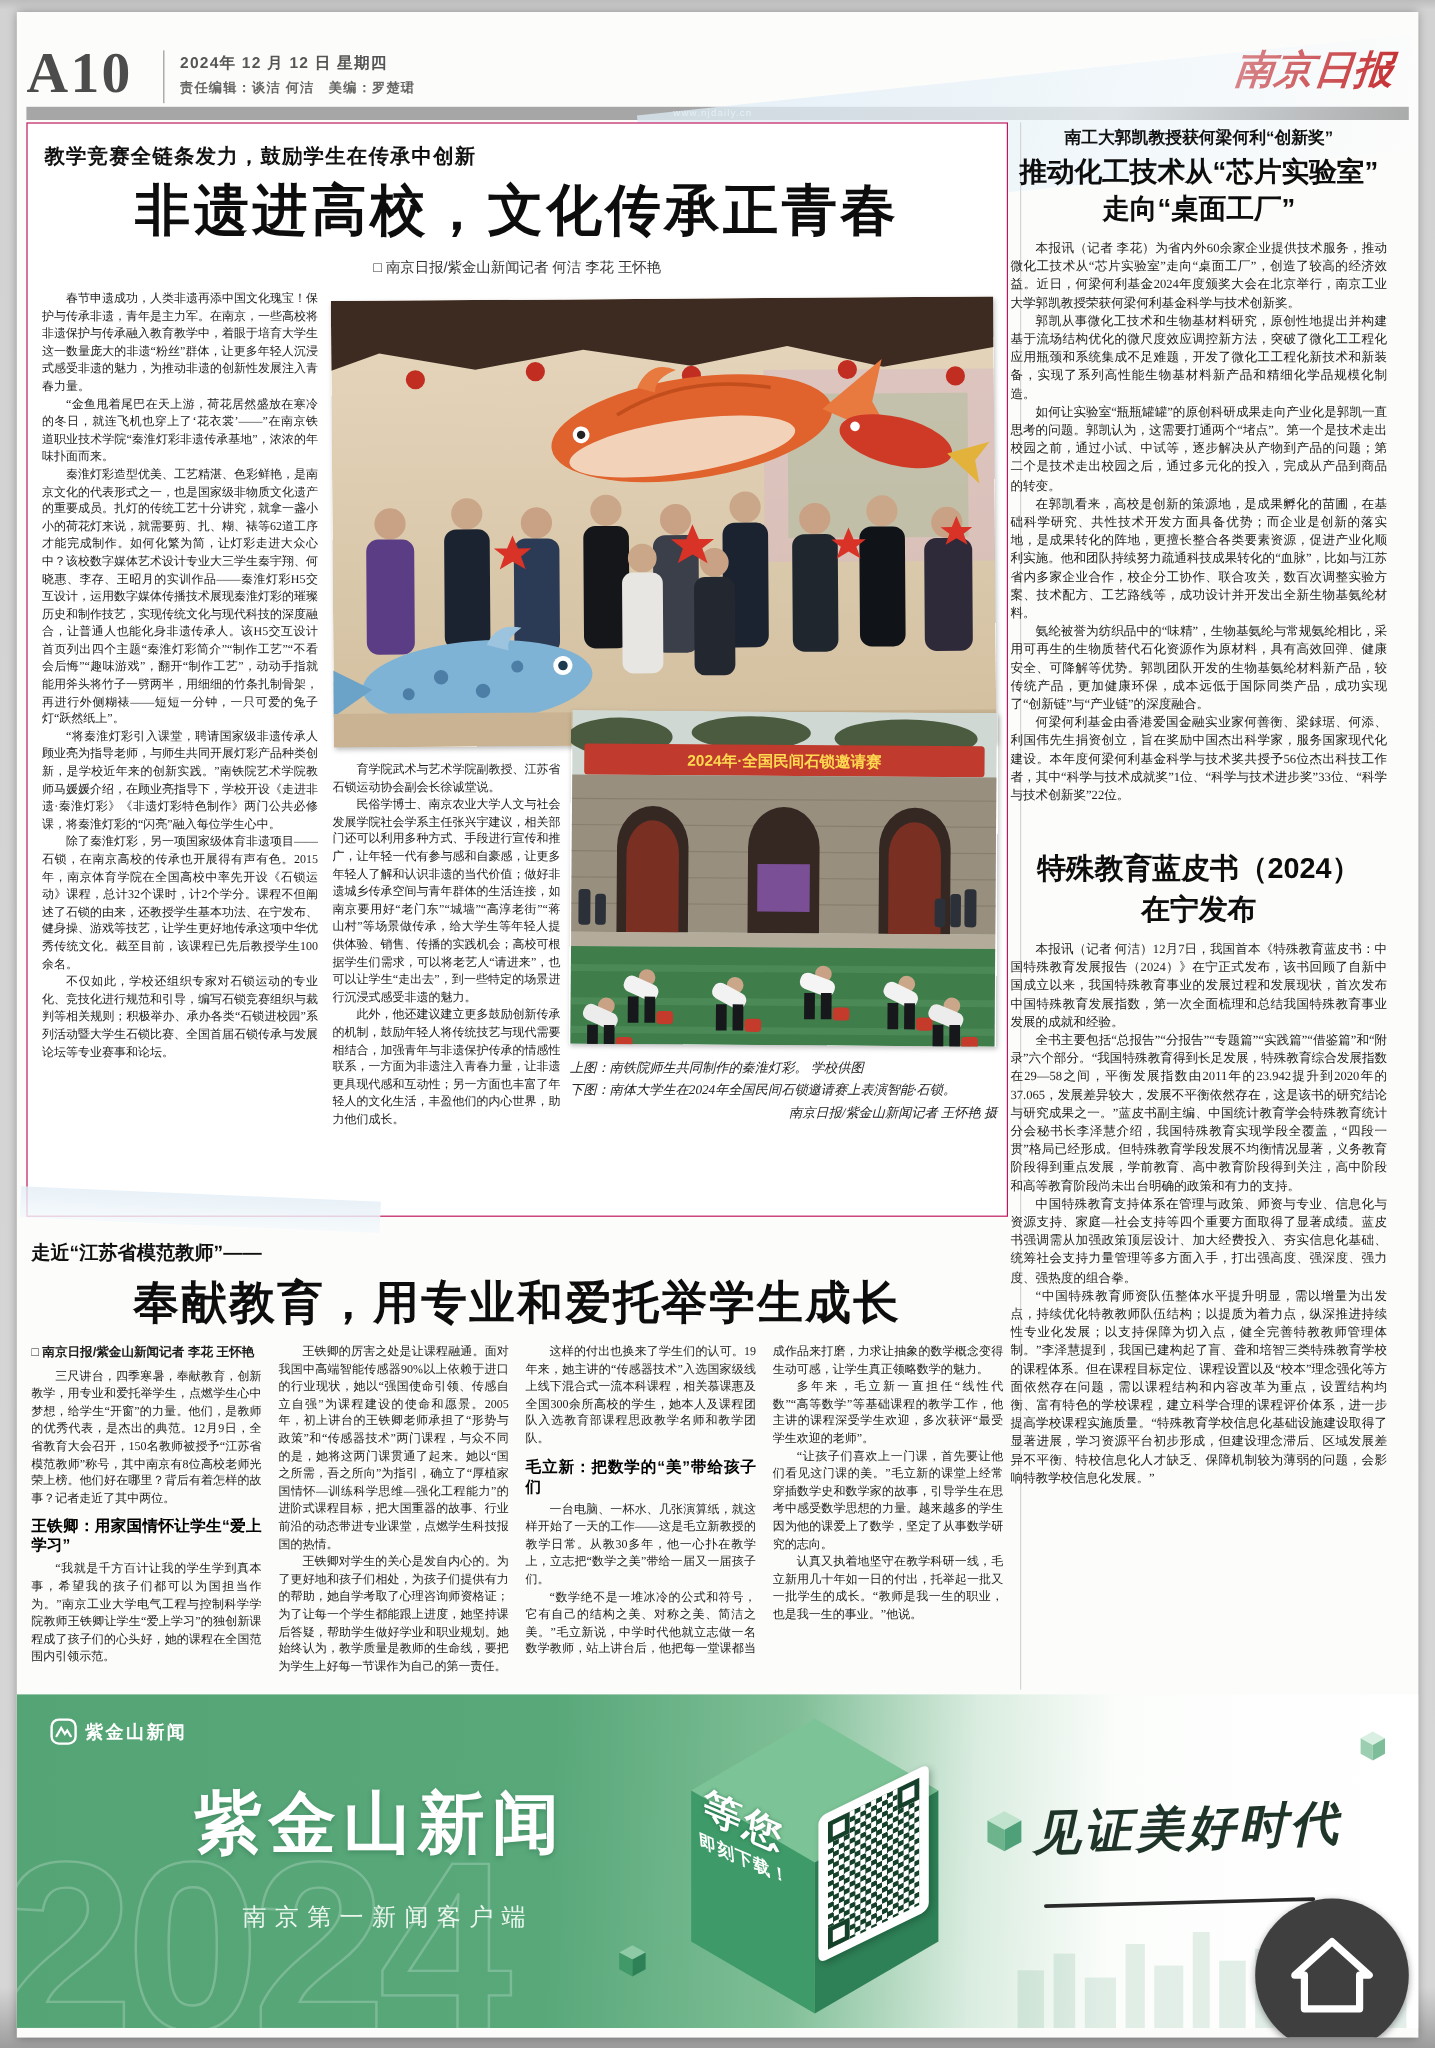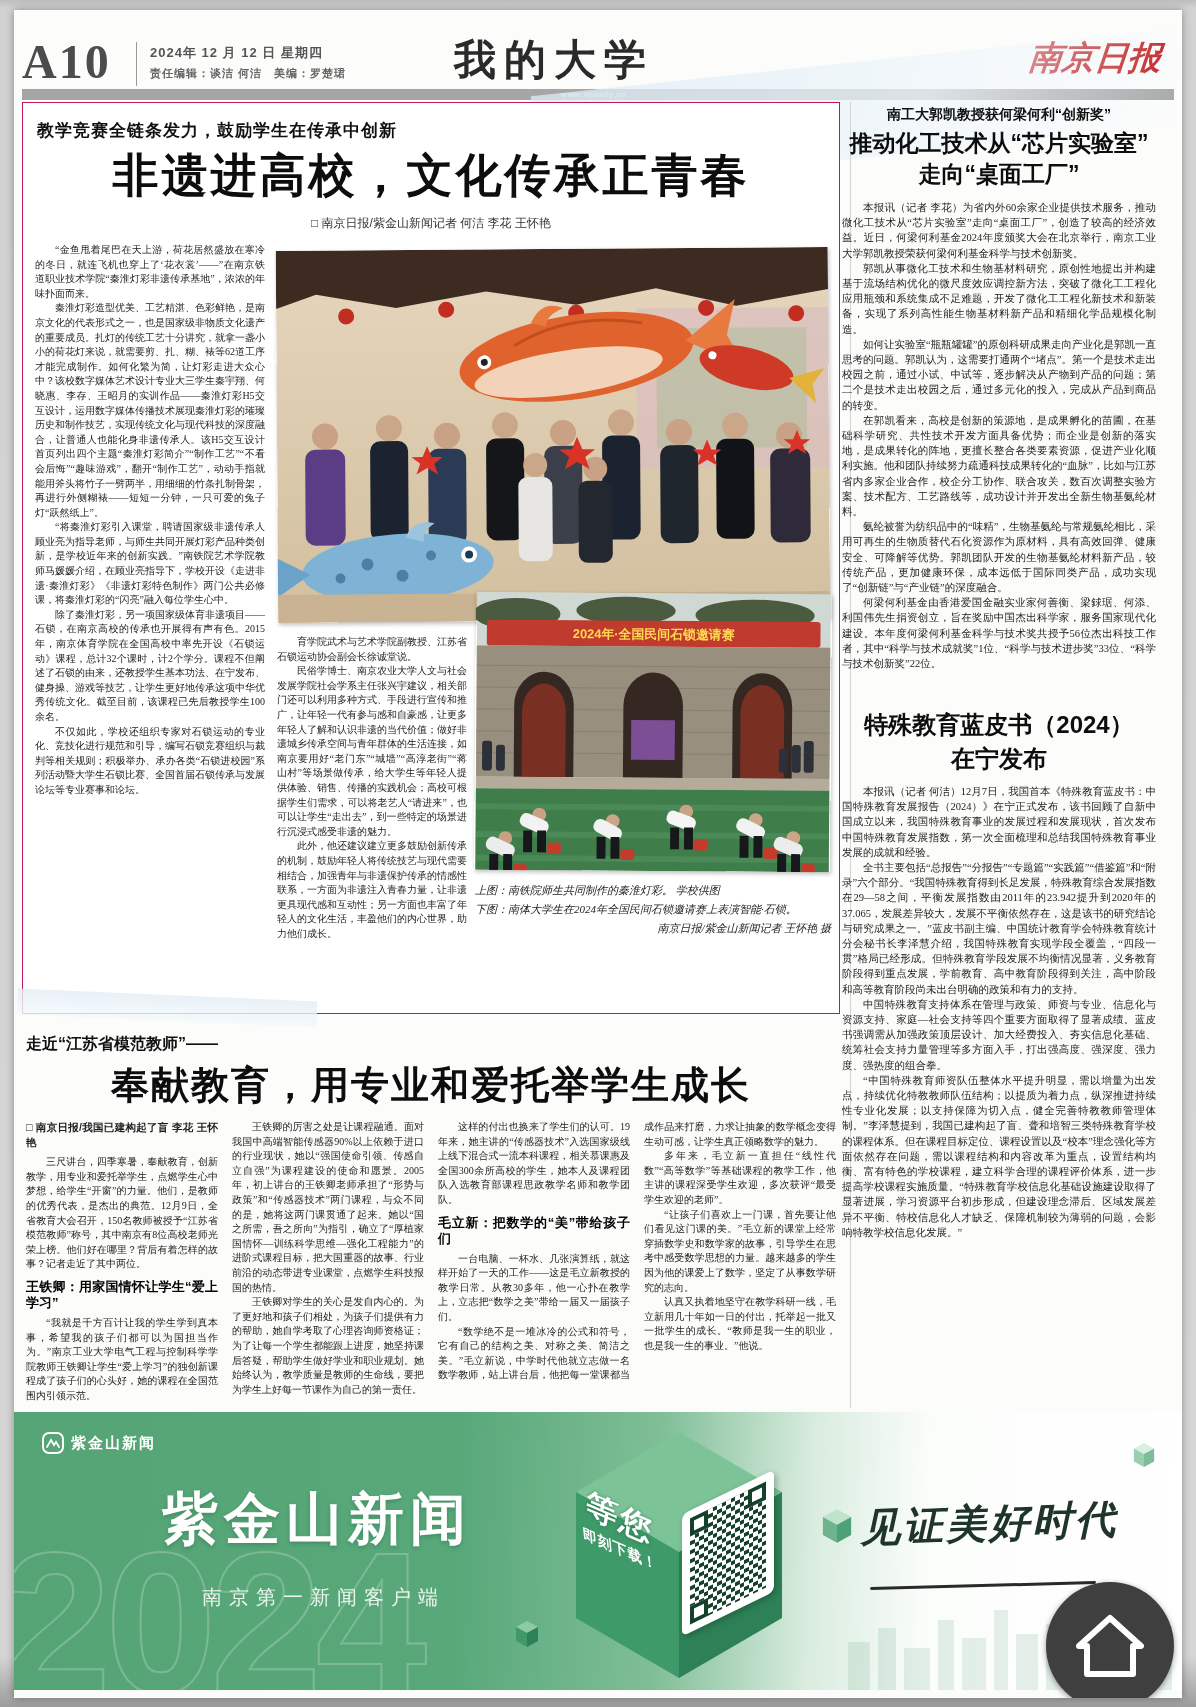--- a/index.html
+++ b/index.html
@@ -80,33 +80,33 @@
 </head>
 <body>
 
 <div class="stage">
   <div class="paper">
 
     <div class="page-no">A10</div>
     <div class="hdr-div"></div>
     <div class="hdr-date">2024年 12 月 12 日  星期四</div>
     <div class="hdr-editors">责任编辑：谈洁 何洁　美编：罗楚珺</div>
-    <div class="section-title">我的大学</div>
     <div class="brand">南京日报</div>
     <div class="hdr-bar">
       <div class="hdr-url">www.njdaily.cn</div>
     </div>
     <div class="curl"></div>
 
     <div class="main-box">
       <div class="main-kicker">教学竞赛全链条发力，鼓励学生在传承中创新</div>
       <div class="main-title">非遗进高校，文化传承正青春</div>
       <div class="main-byline">□ 南京日报/紫金山新闻记者 何洁 李花 王怀艳</div>
 
       <div class="news-text m-col1">
+          <p>春节申遗成功，人类非遗再添中国文化瑰宝！保护与传承非遗，青年是主力军。在南京，一些高校将非遗保护与传承融入教育教学中，着眼于培育大学生这一数量庞大的非遗“粉丝”群体，让更多年轻人沉浸式感受非遗的魅力，为推动非遗的创新性发展注入青春力量。</p>
           <p>“金鱼甩着尾巴在天上游，荷花居然盛放在寒冷的冬日，就连飞机也穿上了‘花衣裳’——”在南京铁道职业技术学院“秦淮灯彩非遗传承基地”，浓浓的年味扑面而来。</p>
           <p>秦淮灯彩造型优美、工艺精湛、色彩鲜艳，是南京文化的代表形式之一，也是国家级非物质文化遗产的重要成员。扎灯的传统工艺十分讲究，就拿一盏小小的荷花灯来说，就需要剪、扎、糊、裱等62道工序才能完成制作。如何化繁为简，让灯彩走进大众心中？该校数字媒体艺术设计专业大三学生秦宇翔、何晓惠、李存、王昭月的实训作品——秦淮灯彩H5交互设计，运用数字媒体传播技术展现秦淮灯彩的璀璨历史和制作技艺，实现传统文化与现代科技的深度融合，让普通人也能化身非遗传承人。该H5交互设计首页列出四个主题“秦淮灯彩简介”“制作工艺”“不看会后悔”“趣味游戏”，翻开“制作工艺”，动动手指就能用斧头将竹子一劈两半，用细细的竹条扎制骨架，再进行外侧糊裱——短短一分钟，一只可爱的兔子灯“跃然纸上”。</p>
           <p>“将秦淮灯彩引入课堂，聘请国家级非遗传承人顾业亮为指导老师，与师生共同开展灯彩产品种类创新，是学校近年来的创新实践。”南铁院艺术学院教师马媛媛介绍，在顾业亮指导下，学校开设《走进非遗·秦淮灯彩》《非遗灯彩特色制作》两门公共必修课，将秦淮灯彩的“闪亮”融入每位学生心中。</p>
           <p>除了秦淮灯彩，另一项国家级体育非遗项目——石锁，在南京高校的传承也开展得有声有色。2015年，南京体育学院在全国高校中率先开设《石锁运动》课程，总计32个课时，计2个学分。课程不但阐述了石锁的由来，还教授学生基本功法、在宁发布、健身操、游戏等技艺，让学生更好地传承这项中华优秀传统文化。截至目前，该课程已先后教授学生100余名。</p>
           <p>不仅如此，学校还组织专家对石锁运动的专业化、竞技化进行规范和引导，编写石锁竞赛组织与裁判等相关规则；积极举办、承办各类“石锁进校园”系列活动暨大学生石锁比赛、全国首届石锁传承与发展论坛等专业赛事和论坛。</p>
         </div>
 
       <svg class="photo1" viewBox="0 0 552 372">
         <defs>
           <linearGradient id="wall" x1="0" y1="0" x2="0" y2="1">
@@ -288,21 +288,21 @@
         <div>下图：南体大学生在2024年全国民间石锁邀请赛上表演智能·石锁。</div>
         <div class="cap-credit">南京日报/紫金山新闻记者 王怀艳 摄</div>
       </div>
       <div class="fold"></div>
     </div>
 
     <div class="teach">
       <div class="t-kicker">走近“江苏省模范教师”——</div>
       <div class="t-title">奉献教育，用专业和爱托举学生成长</div>
       <div class="t-cols news-text">
-        <div class="byline">□ 南京日报/我国已建构起了盲 李花 王怀艳</div>
+        <div class="byline">□ 南京日报/紫金山新闻记者 李花 王怀艳</div>
         <div class="flow"><p>三尺讲台，四季寒暑，奉献教育，创新教学，用专业和爱托举学生，点燃学生心中梦想，给学生“开窗”的力量。他们，是教师的优秀代表，是杰出的典范。12月9日，全省教育大会召开，150名教师被授予“江苏省模范教师”称号，其中南京有8位高校老师光荣上榜。他们好在哪里？背后有着怎样的故事？记者走近了其中两位。</p></div>
         <h3 class="t-sub">王铁卿：用家国情怀让学生“爱上学习”</h3>
         <div class="flow"><p>“我就是千方百计让我的学生学到真本事，希望我的孩子们都可以为国担当作为。”南京工业大学电气工程与控制科学学院教师王铁卿让学生“爱上学习”的独创新课程成了孩子们的心头好，她的课程在全国范围内引领示范。</p><p>王铁卿的厉害之处是让课程融通。面对我国中高端智能传感器90%以上依赖于进口的行业现状，她以“强国使命引领、传感自立自强”为课程建设的使命和愿景。2005年，初上讲台的王铁卿老师承担了“形势与政策”和“传感器技术”两门课程，与众不同的是，她将这两门课贯通了起来。她以“国之所需，吾之所向”为指引，确立了“厚植家国情怀—训练科学思维—强化工程能力”的进阶式课程目标，把大国重器的故事、行业前沿的动态带进专业课堂，点燃学生科技报国的热情。</p><p>王铁卿对学生的关心是发自内心的。为了更好地和孩子们相处，为孩子们提供有力的帮助，她自学考取了心理咨询师资格证；为了让每一个学生都能跟上进度，她坚持课后答疑，帮助学生做好学业和职业规划。她始终认为，教学质量是教师的生命线，要把为学生上好每一节课作为自己的第一责任。</p><p>这样的付出也换来了学生们的认可。19年来，她主讲的“传感器技术”入选国家级线上线下混合式一流本科课程，相关慕课惠及全国300余所高校的学生，她本人及课程团队入选教育部课程思政教学名师和教学团队。</p></div>
         <h3 class="t-sub">毛立新：把数学的“美”带给孩子们</h3>
         <div class="flow"><p>一台电脑、一杯水、几张演算纸，就这样开始了一天的工作——这是毛立新教授的教学日常。从教30多年，他一心扑在教学上，立志把“数学之美”带给一届又一届孩子们。</p><p>“数学绝不是一堆冰冷的公式和符号，它有自己的结构之美、对称之美、简洁之美。”毛立新说，中学时代他就立志做一名数学教师，站上讲台后，他把每一堂课都当成作品来打磨，力求让抽象的数学概念变得生动可感，让学生真正领略数学的魅力。</p><p>多年来，毛立新一直担任“线性代数”“高等数学”等基础课程的教学工作，他主讲的课程深受学生欢迎，多次获评“最受学生欢迎的老师”。</p><p>“让孩子们喜欢上一门课，首先要让他们看见这门课的美。”毛立新的课堂上经常穿插数学史和数学家的故事，引导学生在思考中感受数学思想的力量。越来越多的学生因为他的课爱上了数学，坚定了从事数学研究的志向。</p><p>认真又执着地坚守在教学科研一线，毛立新用几十年如一日的付出，托举起一批又一批学生的成长。“教师是我一生的职业，也是我一生的事业。”他说。</p></div>
       </div>
     </div>
 
     <div class="v-div"></div>
     <div class="side">

